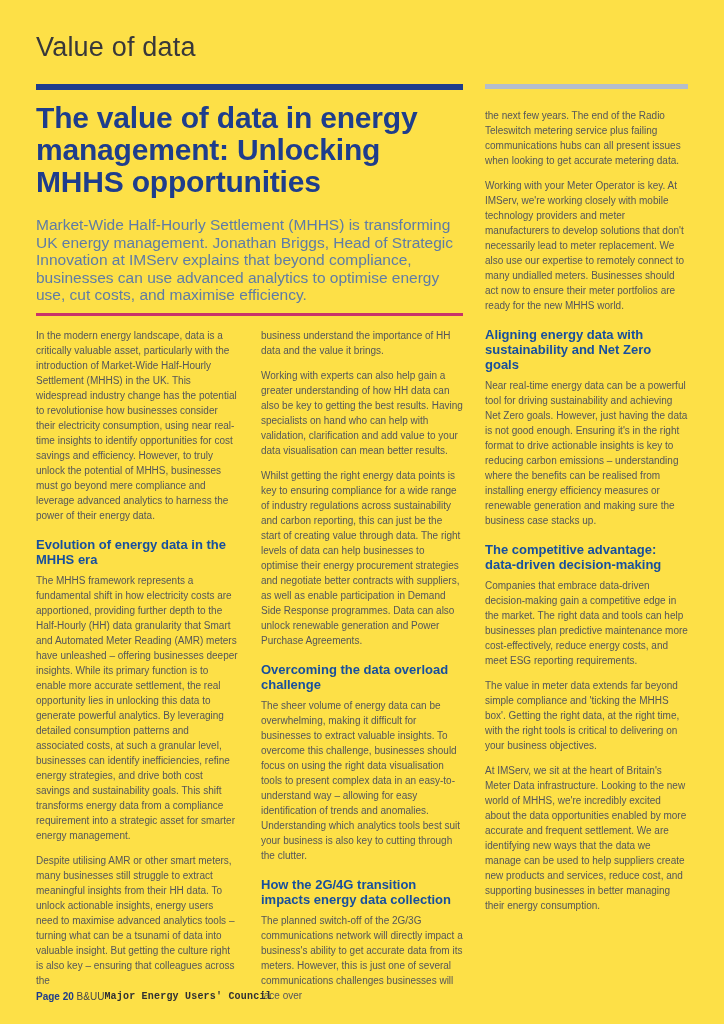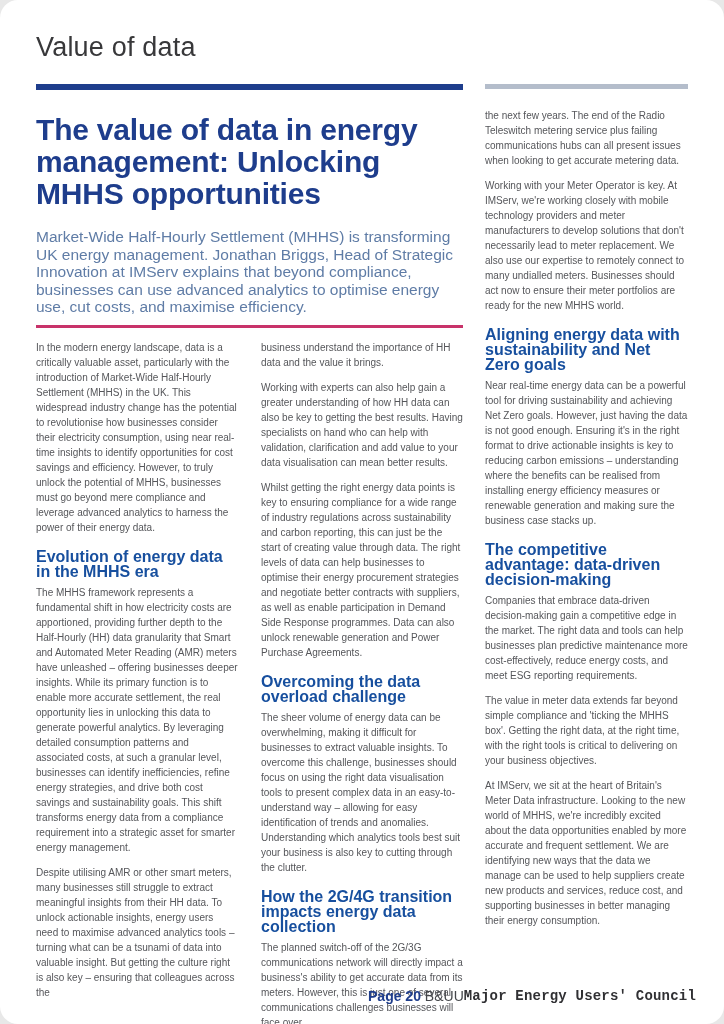--- a/index.html
+++ b/index.html
@@ -1,25 +1,24 @@
 <!DOCTYPE html>
 <html><head>
 <meta charset="utf-8">
 <style>
   * { margin: 0; padding: 0; box-sizing: border-box; }
   html, body { background: #e8e8e8; }
   .page {
     position: relative;
     width: 724px;
     height: 1024px;
-    background: #ffffff;
+    background: #fde047;
     margin: 0 auto;
     font-family: "Liberation Sans", sans-serif;
     overflow: hidden;
-    border-radius: 18px;
   }
   .kicker {
     position: absolute;
     left: 36px;
     top: 32px;
     font-size: 27px;
     font-weight: 400;
     letter-spacing: 0.2px;
     color: #38383a;
   }
@@ -28,21 +27,21 @@
     left: 36px;
     top: 84px;
     width: 427px;
   }
   .blue-rule {
     width: 100%;
     height: 6px;
     background: #1e3d8c;
   }
   .article-title {
-    margin-top: 24px;
+    margin-top: 12px;
     font-size: 30px;
     line-height: 32px;
     font-weight: 700;
     color: #1e3d8c;
     letter-spacing: -0.2px;
   }
   .standfirst {
     margin-top: 18px;
     font-size: 15.5px;
     line-height: 17.5px;
@@ -72,36 +71,36 @@
     background: #b4bdcb;
   }
   .right-region .col { margin-top: 19px; width: 203px; }
   .body-p {
     font-size: 10px;
     line-height: 15px;
     color: #55565a;
     margin-bottom: 10px;
   }
   .sub-head {
-    font-size: 16px;
+    font-size: 13px;
     line-height: 15px;
     font-weight: 700;
     color: #174f9e;
     margin-top: 14px;
     margin-bottom: 6px;
   }
   .col > :first-child { margin-top: 0; }
   .footer {
     position: absolute;
     left: 36px;
     right: 28px;
     top: 990px;
     display: flex;
-    justify-content: flex-end;
-    font-size: 14px;
+    justify-content: flex-start;
+    font-size: 10px;
     line-height: 13px;
   }
   .footer-left { color: #44464a; }
   .page-num { font-weight: 700; color: #1e3d8c; }
   .footer-right { font-weight: 700; color: #303033; letter-spacing: 0.2px; font-family: Liberation Mono, monospace; }
 </style>
 </head>
 <body>
 
 <div class="page">

